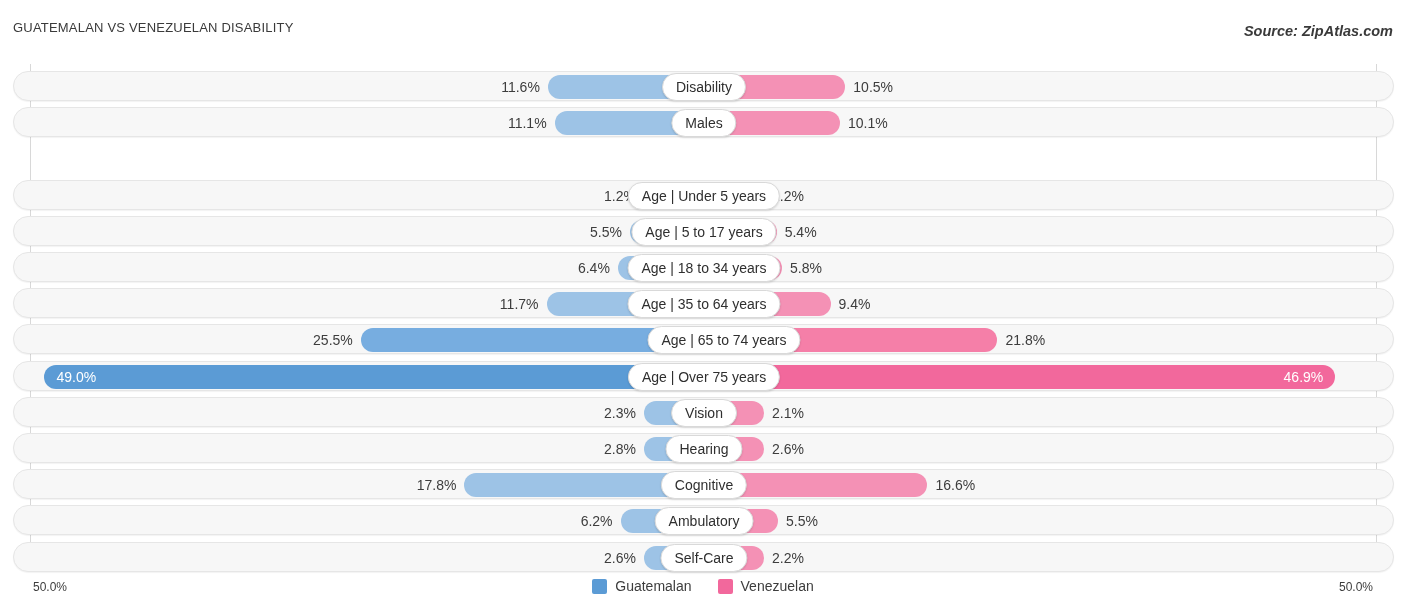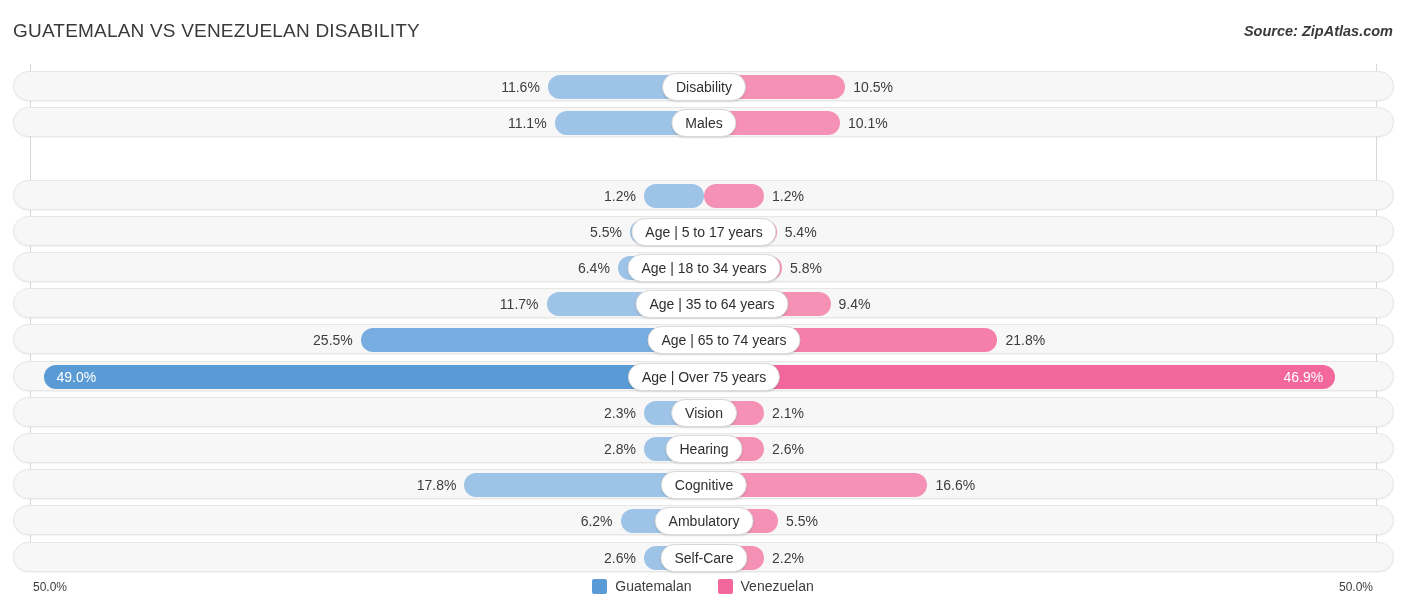--- a/index.html
+++ b/index.html
@@ -18,21 +18,21 @@
 
   
   .header {
     position: absolute;
     top: 0; left: 0; right: 0;
     height: 60px;
   }
   .chart-title {
     position: absolute;
     left: 13px; top: 20px;
-    font-size: 19px;
+    font-size: 13px;
     letter-spacing: 0.2px;
     color: #3a3a3a;
     font-weight: 400;
     text-transform: uppercase;
     white-space: nowrap;
   }
   .source-note {
     position: absolute;
     right: 13px; top: 23px;
     font-size: 14.5px;
@@ -192,41 +192,42 @@
           <div class="bar right" style="left: 690px; width: 135.946px;"></div>
           <div class="val lv" style="left: 442.594px; width: 90px;">11.1%</div>
           <div class="val rv" style="left: 833.946px; width: 90px;">10.1%</div>
           <div class="pill" style="left: 690px;">Males</div>
         </div>
         <div class="row" style="top: 115.6px;">
           <div class="bar left" style="left: 630px; width: 60px;"></div>
           <div class="bar right" style="left: 690px; width: 60px;"></div>
           <div class="val lv" style="left: 532px; width: 90px;">1.2%</div>
           <div class="val rv" style="left: 758px; width: 90px;">1.2%</div>
+          <div class="pill" style="left: 690px;">Age | Under 5 years</div>
         </div>
         <div class="row" style="top: 151.8px;">
           <div class="bar left" style="left: 615.97px; width: 74.03px;"></div>
           <div class="bar right" style="left: 690px; width: 72.684px;"></div>
           <div class="val lv" style="left: 517.97px; width: 90px;">5.5%</div>
           <div class="val rv" style="left: 770.684px; width: 90px;">5.4%</div>
           <div class="pill" style="left: 690px;">Age | 5 to 17 years</div>
         </div>
         <div class="row" style="top: 188px;">
           <div class="bar left" style="left: 603.856px; width: 86.144px;"></div>
           <div class="bar right" style="left: 690px; width: 78.068px;"></div>
           <div class="val lv" style="left: 505.856px; width: 90px;">6.4%</div>
           <div class="val rv" style="left: 776.068px; width: 90px;">5.8%</div>
           <div class="pill" style="left: 690px;">Age | 18 to 34 years</div>
         </div>
         <div class="row" style="top: 224.2px;">
           <div class="bar left" style="left: 532.518px; width: 157.482px;"></div>
           <div class="bar right" style="left: 690px; width: 126.524px;"></div>
           <div class="val lv" style="left: 434.518px; width: 90px;">11.7%</div>
           <div class="val rv" style="left: 824.524px; width: 90px;">9.4%</div>
-          <div class="pill" style="left: 690px; margin-left: 8px;">Age | 35 to 64 years</div>
+          <div class="pill" style="left: 690px;">Age | 35 to 64 years</div>
         </div>
         <div class="row semi" style="top: 260.4px;">
           <div class="bar left" style="left: 346.77px; width: 343.23px;"></div>
           <div class="bar right" style="left: 690px; width: 293.428px;"></div>
           <div class="val lv" style="left: 248.77px; width: 90px;">25.5%</div>
           <div class="val rv" style="left: 991.428px; width: 90px;">21.8%</div>
           <div class="pill" style="left: 710px;">Age | 65 to 74 years</div>
         </div>
         <div class="row highlight" style="top: 296.6px;">
           <div class="bar left" style="left: 30.46px; width: 659.54px;"></div>

